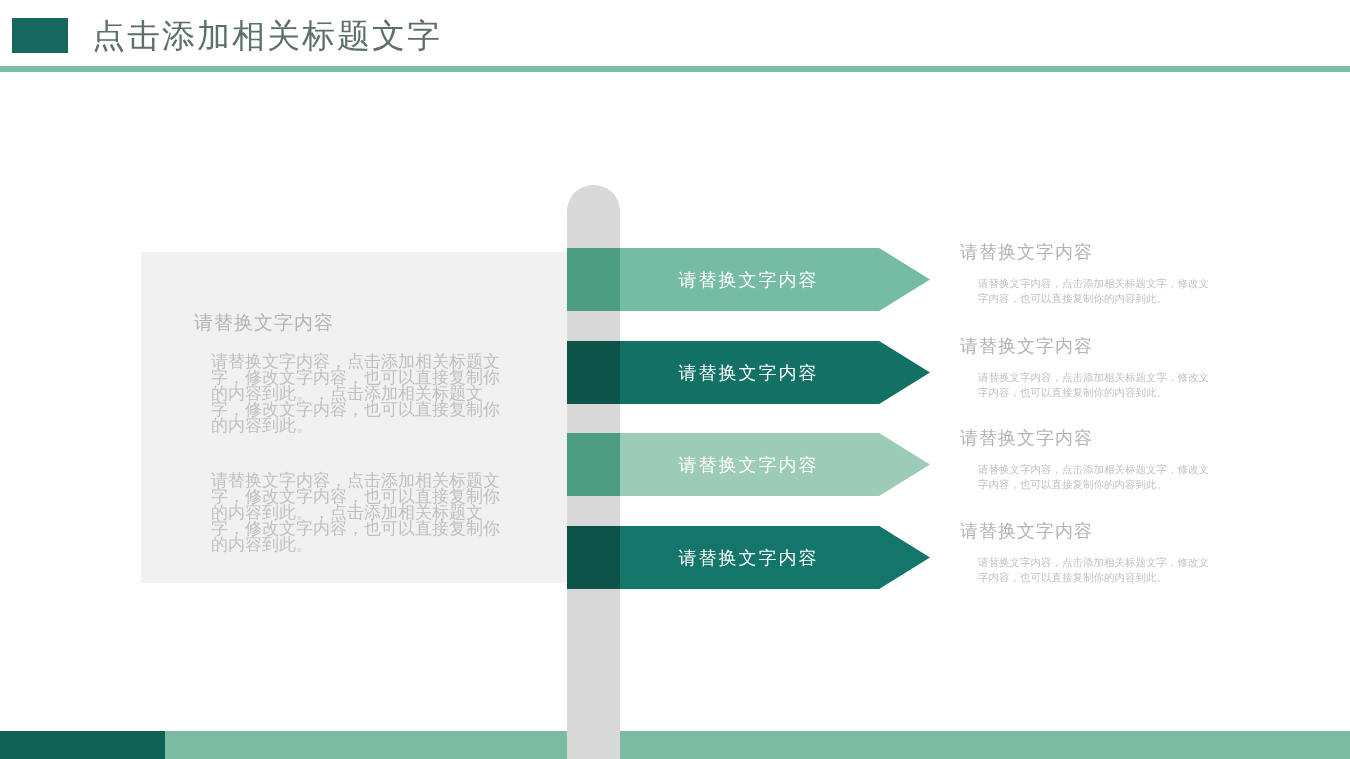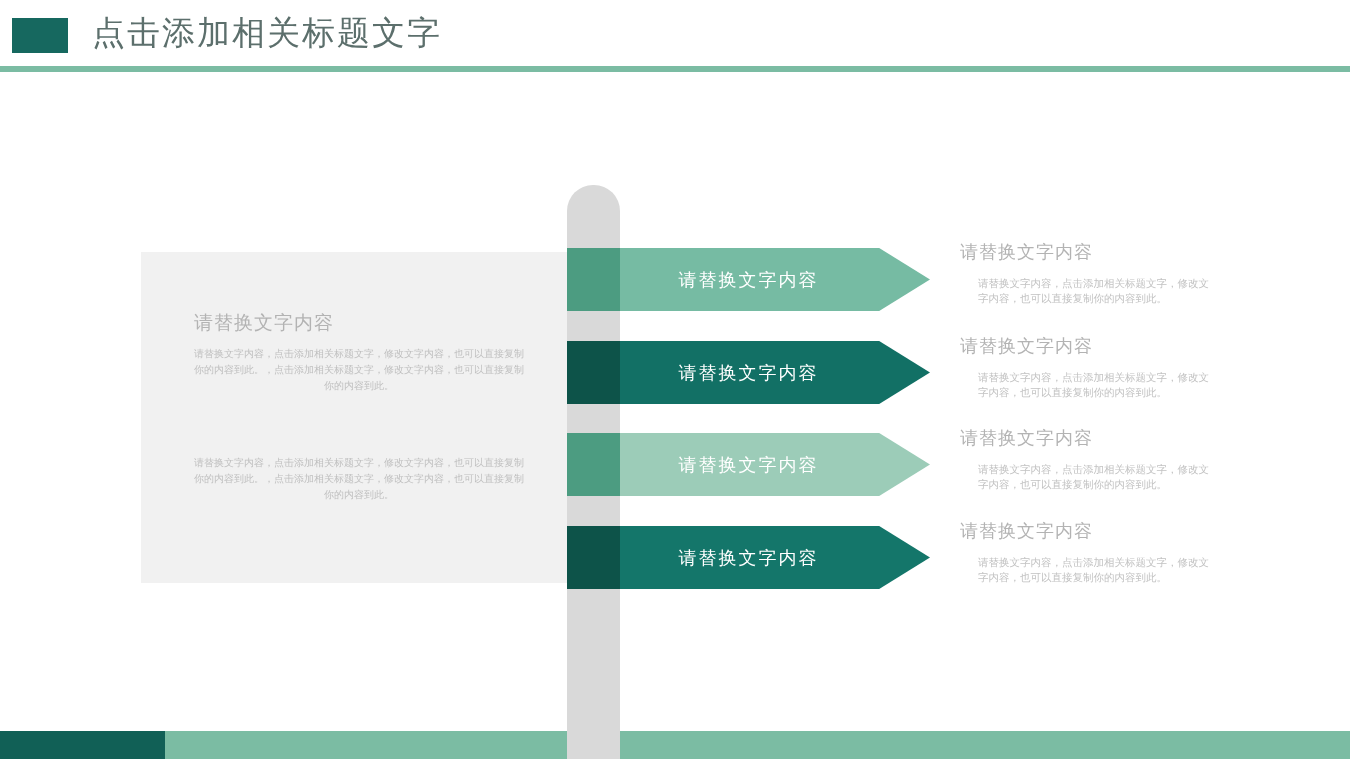--- a/index.html
+++ b/index.html
@@ -29,21 +29,21 @@
     background: #16685F;
   }
   #header-title {
     position: absolute;
     left: 92px; top: 10px;
     font-size: 33px;
     line-height: 52px;
     color: #5C6F6C;
     letter-spacing: 2px;
     white-space: nowrap;
-    font-family: Liberation Mono, monospace;
+    font-family: Liberation Serif, serif;
   }
   #header-rule {
     position: absolute;
     left: 0; top: 66px;
     width: 1350px; height: 6px;
     background: #7BBCA3;
   }
 
   
   #pillar {
@@ -68,26 +68,25 @@
   #left-block-2 { top: 203px; }
   .left-heading {
     font-size: 19px;
     color: #B3B3B3;
     letter-spacing: 1px;
     margin: 0 0 10px 0;
     font-family: "DejaVu Sans", "Liberation Sans", sans-serif;
     font-weight: normal;
   }
   .left-body {
-    font-size: 10px;
+    font-size: 17px;
     line-height: 16px;
     color: #BFBFBF;
-    margin: 0;
-    font-family: "DejaVu Sans", "Liberation Sans", sans-serif;
-    text-align: center;
+    margin: 17px;
+    font-family: "DejaVu Sans", "Liberation Sans", sans-serif;
   }
 
   
   .arrow-row {
     position: absolute;
     left: 567px;
     width: 363px;
     height: 63px;
   }
   #arrow-row-1 { top: 248px; }

